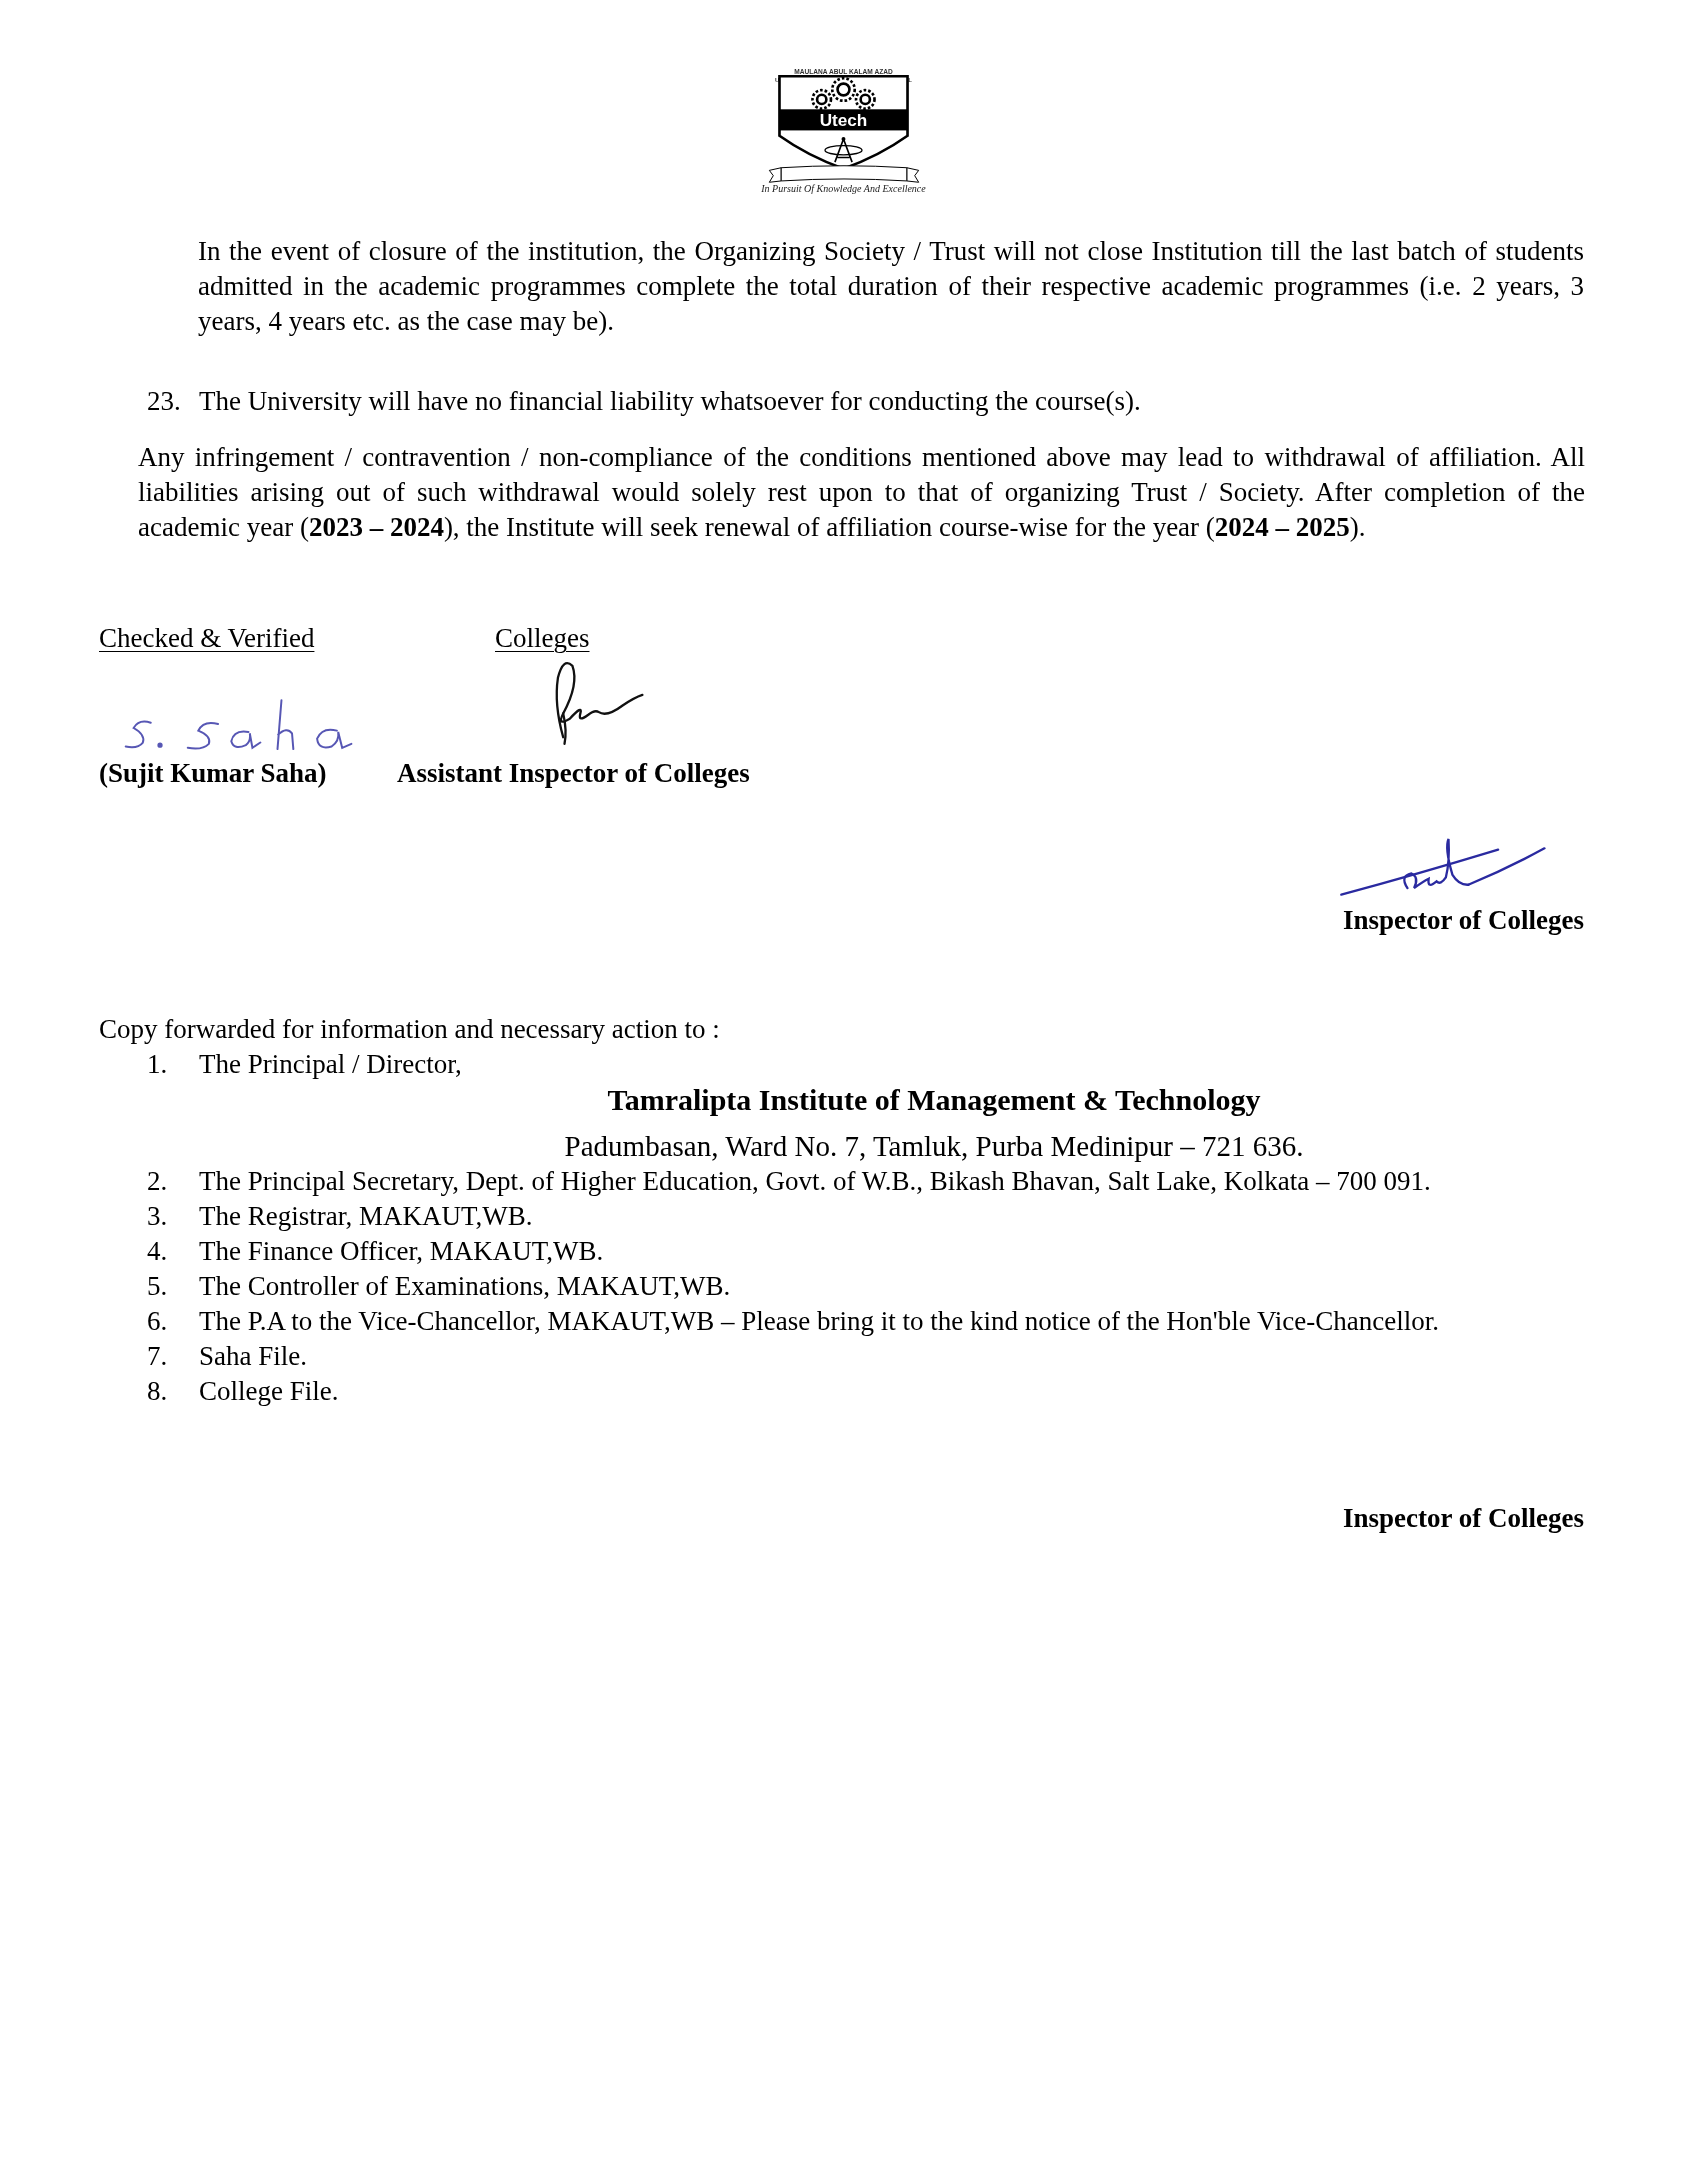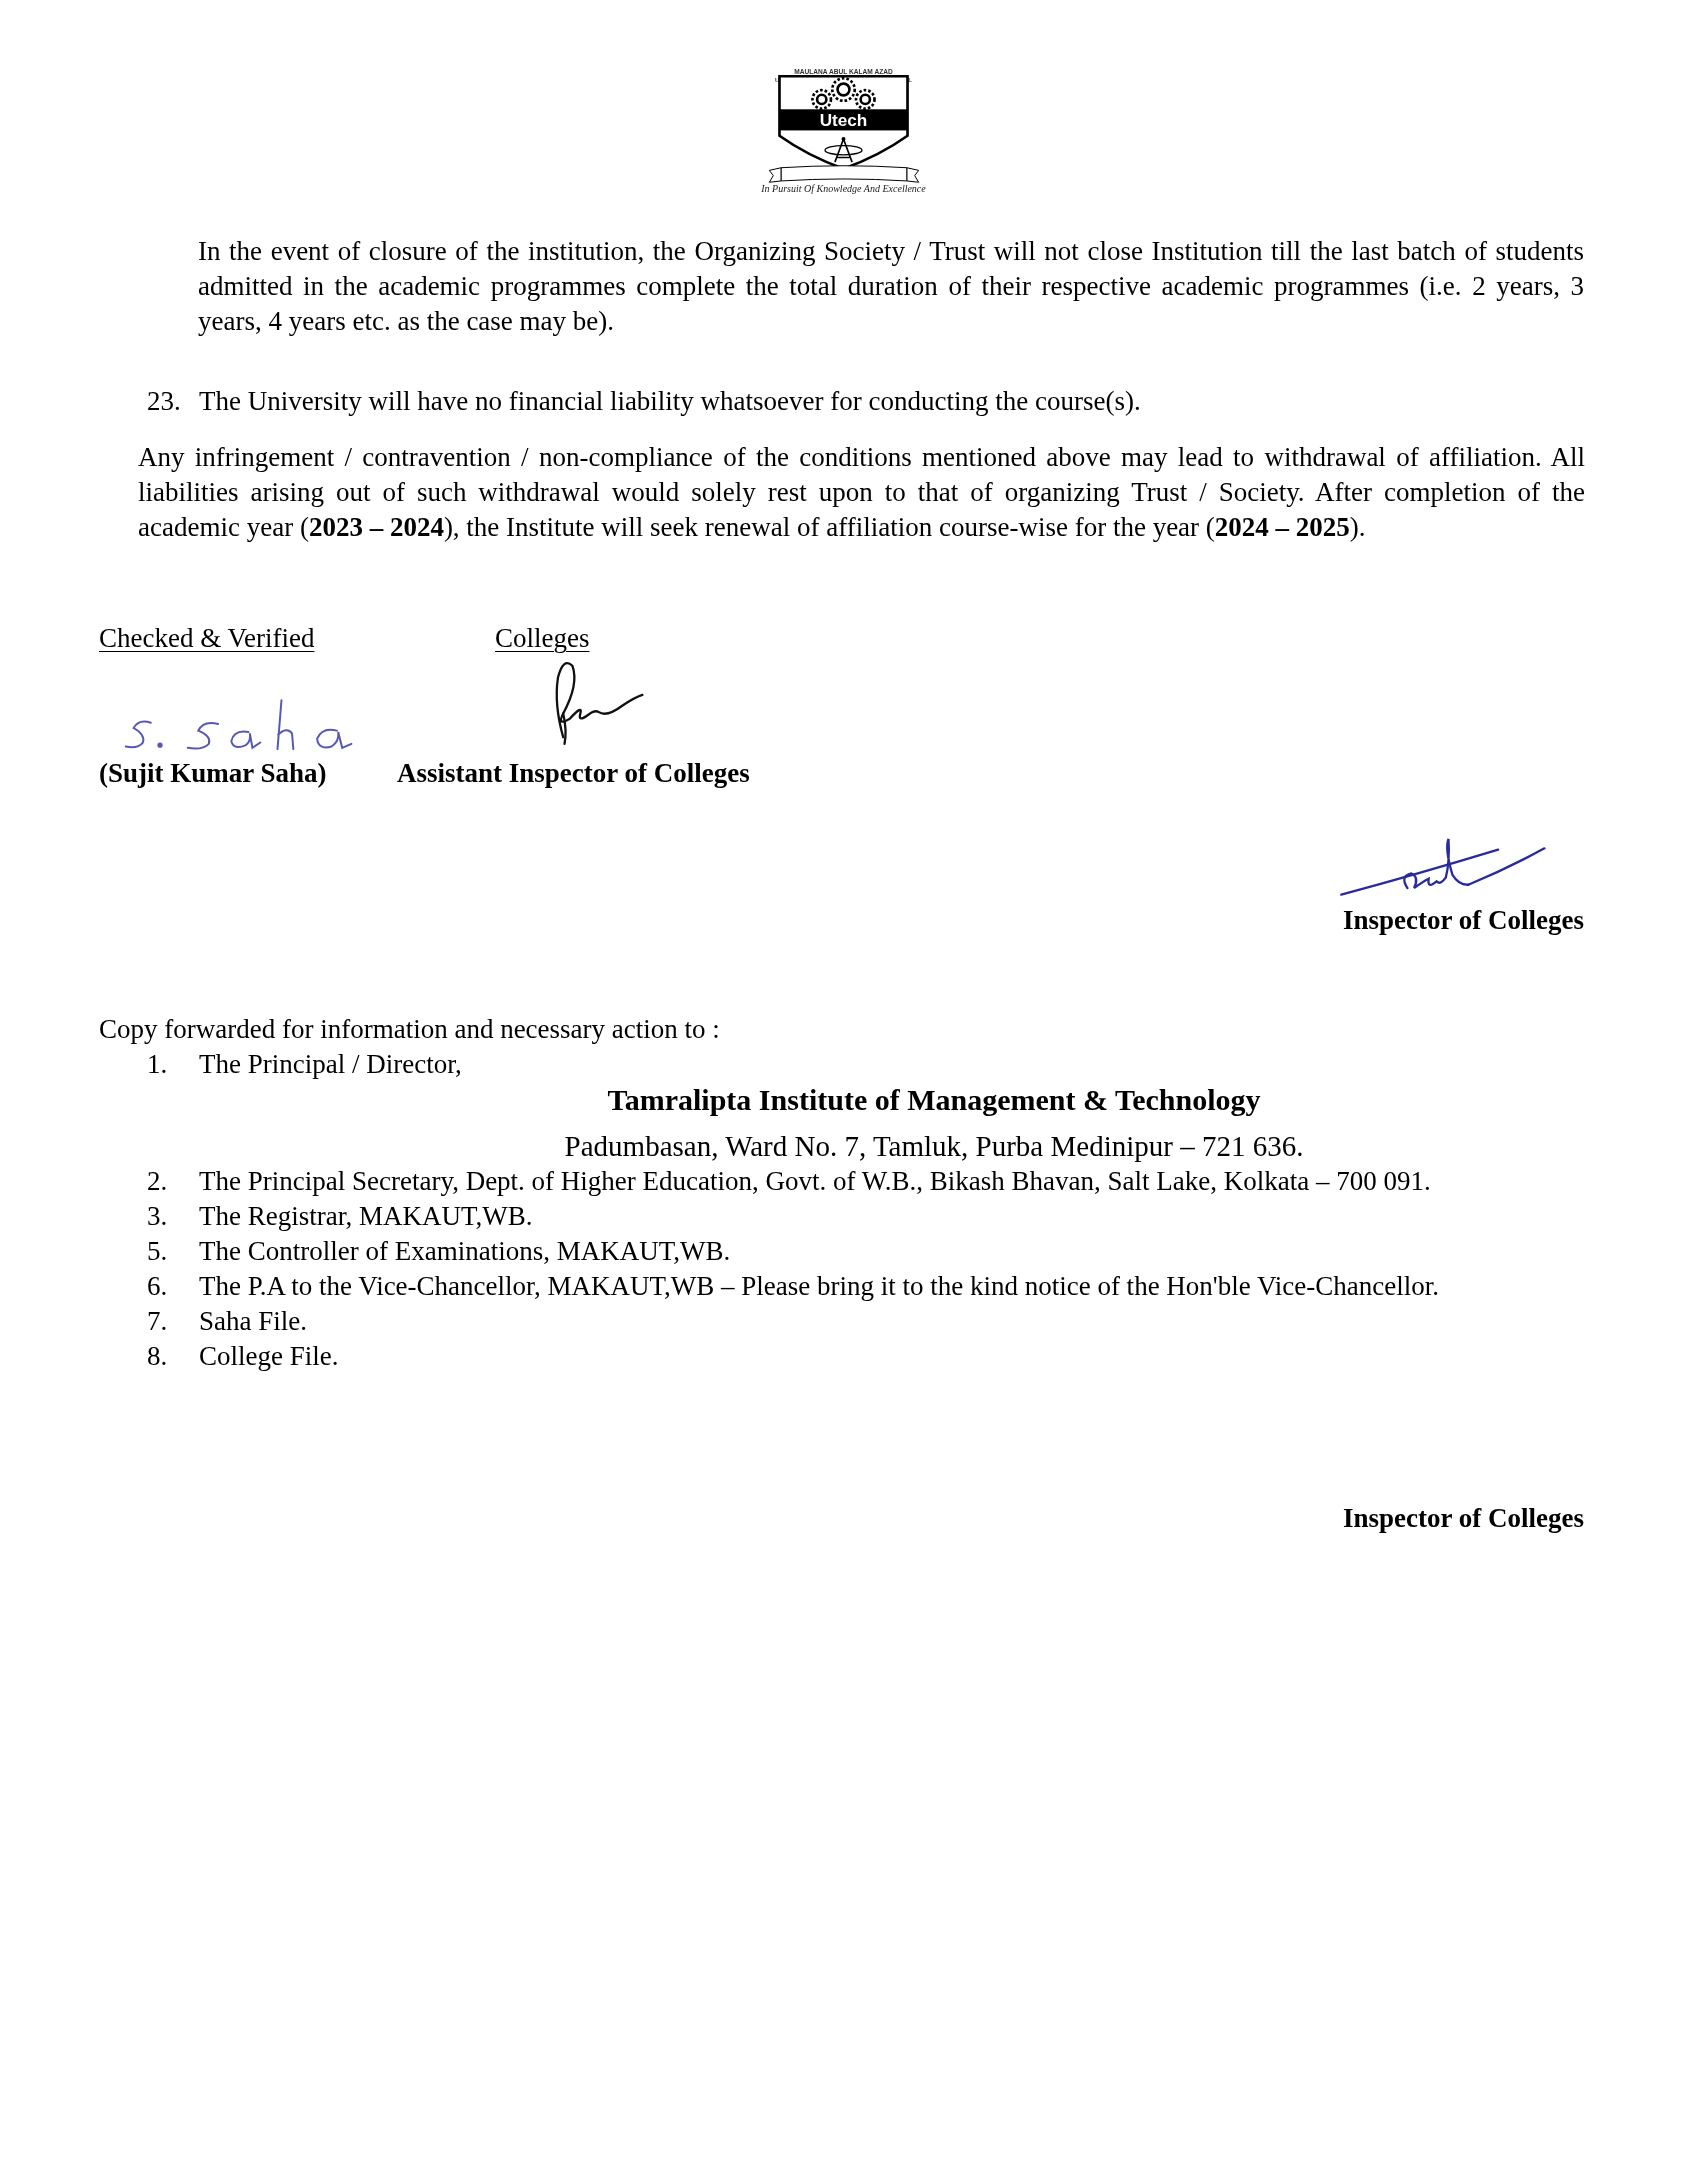--- a/index.html
+++ b/index.html
@@ -123,20 +123,23 @@
     <span class="sub inst-name">Tamralipta Institute of Management &amp; Technology</span>
     <span class="sub inst-addr">Padumbasan, Ward No. 7, Tamluk, Purba Medinipur – 721 636.</span>
   </div>
   <div class="li">
     <span class="n">2.</span><span>The Principal Secretary, Dept. of Higher Education, Govt. of W.B., Bikash Bhavan, Salt Lake, Kolkata – 700 091.</span>
   </div>
   <div class="li">
     <span class="n">3.</span><span>The Registrar, MAKAUT,WB.</span>
   </div>
   <div class="li">
+    <span class="n">4.</span><span>The Finance Officer, MAKAUT,WB.</span>
+  </div>
+  <div class="li">
     <span class="n">5.</span><span>The Controller of Examinations, MAKAUT,WB.</span>
   </div>
   <div class="li">
     <span class="n">6.</span><span>The P.A to the Vice-Chancellor, MAKAUT,WB  – Please bring it to the kind notice of the Hon'ble Vice-Chancellor.</span>
   </div>
   <div class="li">
     <span class="n">7.</span><span>Saha File.</span>
   </div>
   <div class="li">
     <span class="n">8.</span><span>College File.</span>

